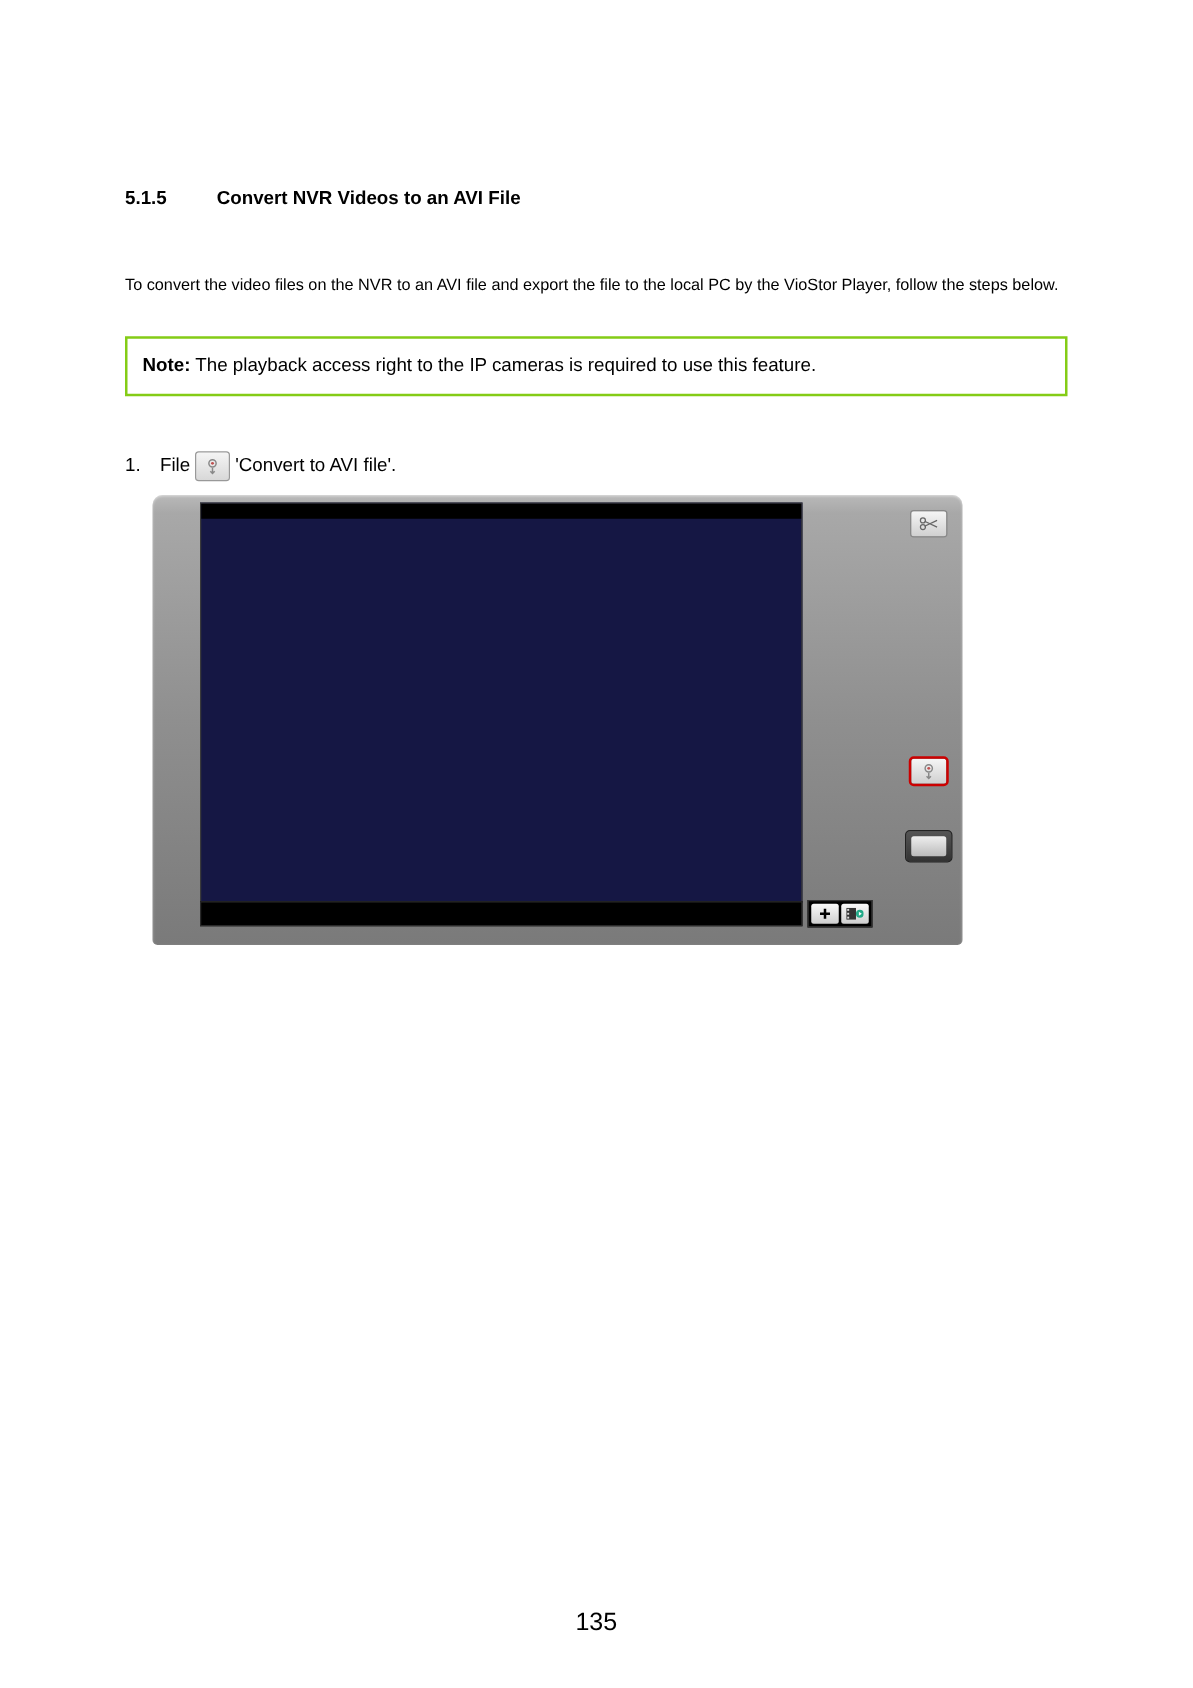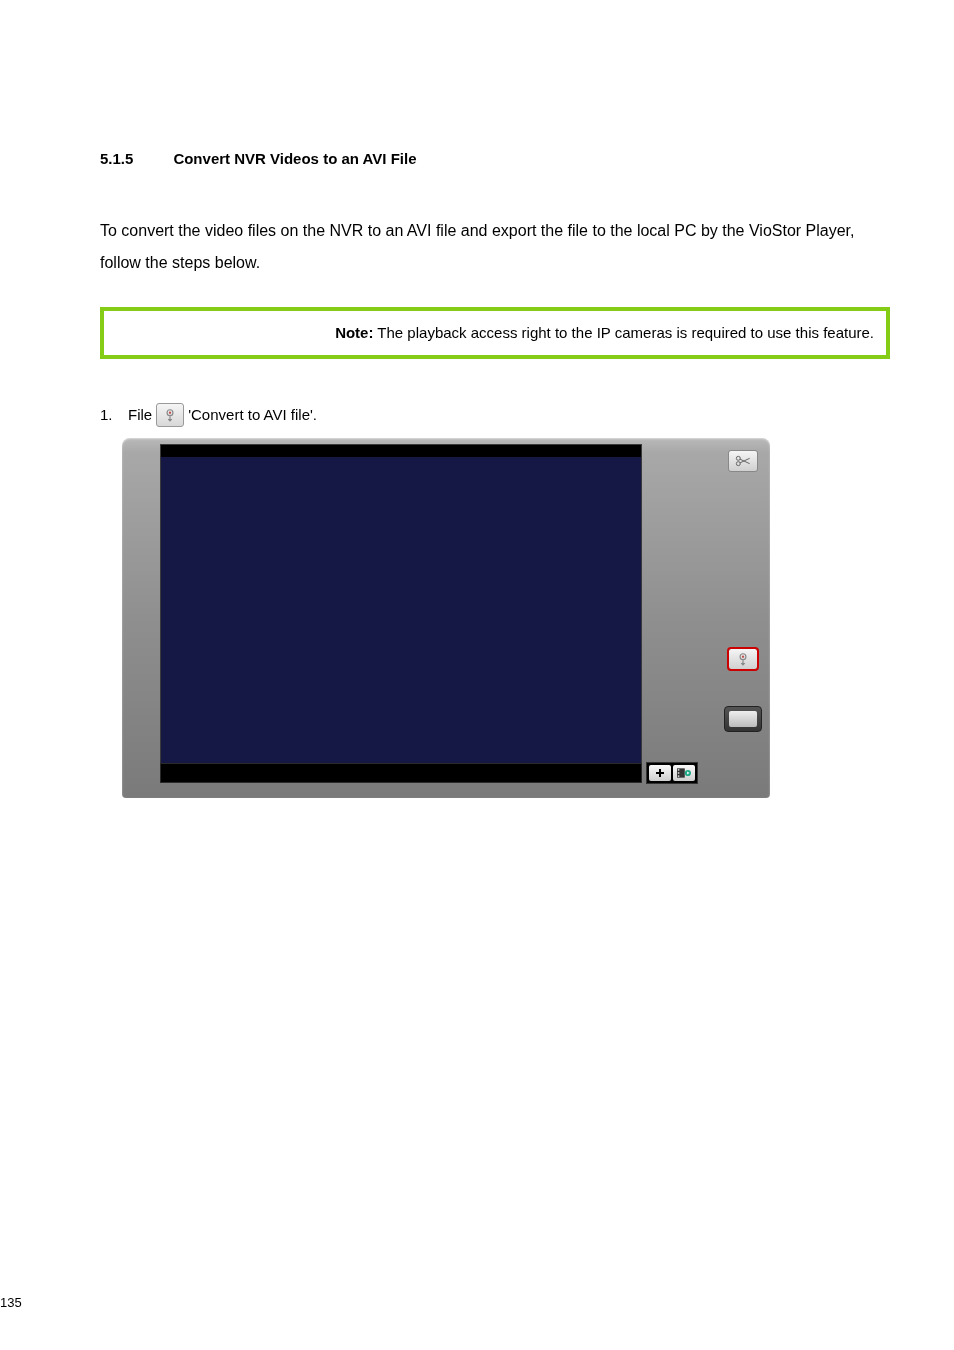--- a/index.html
+++ b/index.html
@@ -4,46 +4,45 @@
 <style>
   body {
     margin: 0;
     padding: 0;
     font-family: Verdana, Geneva, sans-serif;
     background: #ffffff;
     color: #000000;
     width: 954px;
   }
   .page {
-    padding: 150px 64px 60px 100px;
+    padding: 150px 100px 60px 100px;
     box-sizing: border-box;
     min-height: 1350px;
     position: relative;
   }
   .heading {
     font-weight: bold;
     font-size: 15px;
     margin-bottom: 48px;
   }
   .heading .num {
     display: inline-block;
     margin-right: 40px;
   }
   .body-text {
-    font-size: 16px;
+    font-size: 13px;
     line-height: 2.0;
     margin-bottom: 28px;
     margin-top: 11px;
   }
   .note-box {
-    border: 4px solid #84cc16;
+    border: 2px solid #84cc16;
     padding: 10px 12px;
     font-size: 15px;
     line-height: 1.6;
-    text-align: right;
   }
   .note-box .label {
     font-weight: bold;
   }
   .step {
     margin-top: 42px;
     font-size: 15px;
     line-height: 1.8;
   }
   .step-line {
@@ -153,22 +152,22 @@
   }
   .side-btn.highlight {
     outline: 2px solid #c00;
     outline-offset: -1px;
   }
   .page-number {
     position: absolute;
     bottom: 40px;
     left: 0;
     right: 0;
-    text-align: left;
-    font-size: 13px;
+    text-align: center;
+    font-size: 20px;
   }
 </style>
 </head>
 <body>
 
 <div class="page">
 
   <div class="heading">
     <span class="num">5.1.5</span><span>Convert NVR Videos to an AVI File</span>
   </div>

